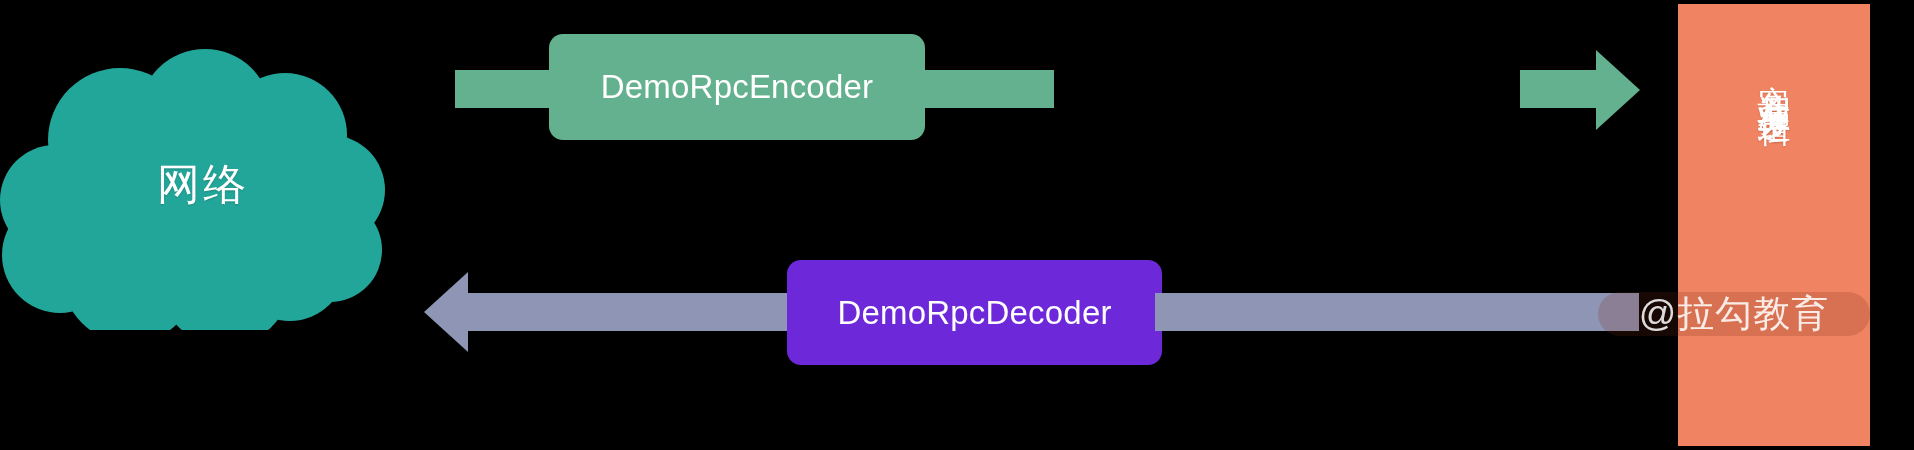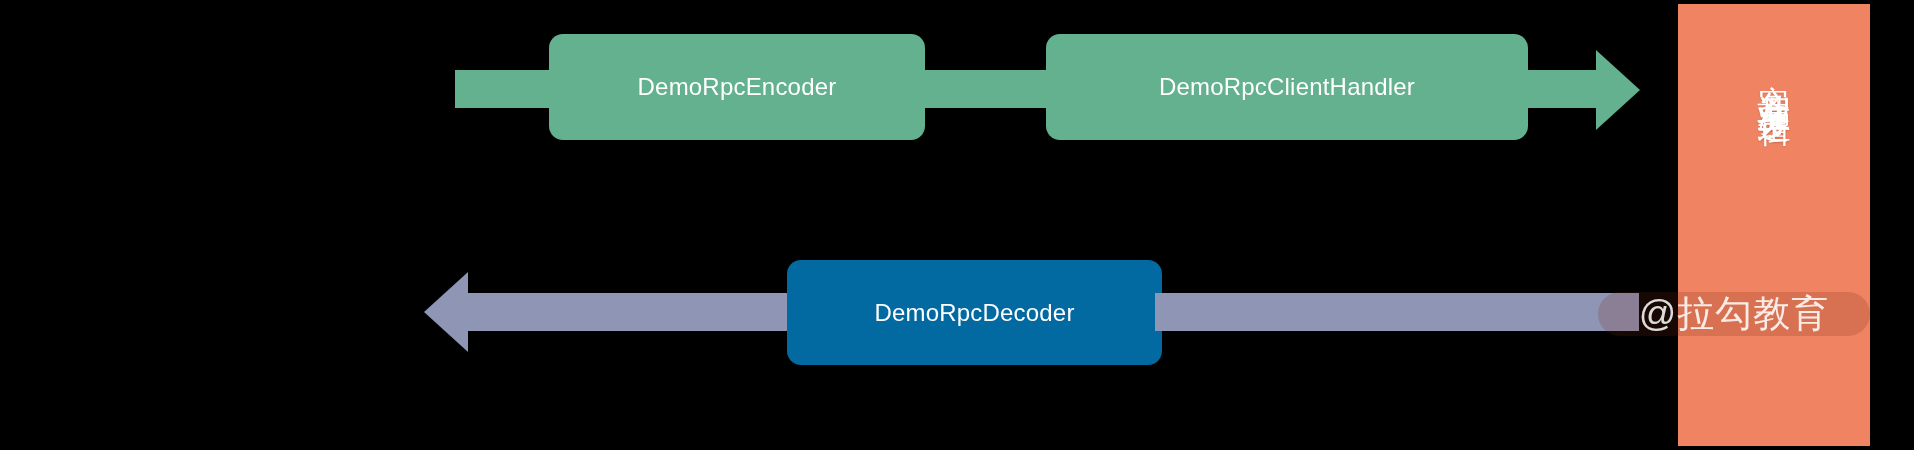--- a/index.html
+++ b/index.html
@@ -57,28 +57,28 @@
   .arrowhead { position: absolute; }
 
   
   .node {
     position: absolute;
     display: flex;
     align-items: center;
     justify-content: center;
     border-radius: 14px;
     color: #ffffff;
-    font-size: 24px;
+    font-size: 33px;
     font-weight: 400;
     letter-spacing: .2px;
     white-space: nowrap;
     box-sizing: border-box;
   }
   .node.green  { background: #63b18e; }
-  .node.purple { background: #0369a1; }
+  .node.purple { background: #6d28d9; }
 
   
   .panel {
     position: absolute;
     left: 1678px;
     top: 4px;
     width: 192px;
     height: 442px;
     background: #f08462;
     display: flex;
@@ -114,32 +114,47 @@
     letter-spacing: 1px;
     filter: blur(0.4px);
     pointer-events: none;
   }
 </style>
 </head>
 <body>
 
 <div id="stage">
 
+  <div class="cloud-wrap">
+    <svg width="390" height="290" viewBox="0 0 390 290" xmlns="http://www.w3.org/2000/svg">
+      <g fill="#23a69a">
+        <circle cx="205" cy="75" r="66"></circle>
+        <circle cx="120" cy="100" r="72"></circle>
+        <circle cx="285" cy="95" r="62"></circle>
+        <circle cx="55" cy="160" r="55"></circle>
+        <circle cx="330" cy="150" r="55"></circle>
+        <circle cx="60" cy="215" r="58"></circle>
+        <circle cx="330" cy="210" r="52"></circle>
+        <circle cx="130" cy="235" r="68"></circle>
+        <circle cx="225" cy="240" r="66"></circle>
+        <circle cx="290" cy="225" r="56"></circle>
+        <rect x="45" y="95" width="300" height="145" rx="40"></rect>
+      </g>
+    </svg>
+    <div class="cloud-label">网络</div>
+  </div>
 
   <div class="bar green" style="left:455px; top:70px; width:100px;"></div>
 
   <div class="node green" style="left:549px; top:34px; width:376px; height:106px;">
     <span>DemoRpcEncoder</span>
   </div>
 
   <div class="bar green" style="left:918px; top:70px; width:136px;"></div>
 
-  <div class="node green" style="left:1046px; top:34px; width:482px; height:106px;">
-    <span>DemoRpcClientHandler</span>
-  </div>
 
   <div class="bar green" style="left:1520px; top:70px; width:82px;"></div>
 
   <svg class="arrowhead" style="left:1596px; top:48px;" width="46" height="84" viewBox="0 0 46 84">
     <polygon points="0,2 44,42 0,82" fill="#63b18e"></polygon>
   </svg>
 
   <svg class="arrowhead" style="left:424px; top:270px;" width="46" height="84" viewBox="0 0 46 84">
     <polygon points="44,2 0,42 44,82" fill="#8f95b4"></polygon>
   </svg>

